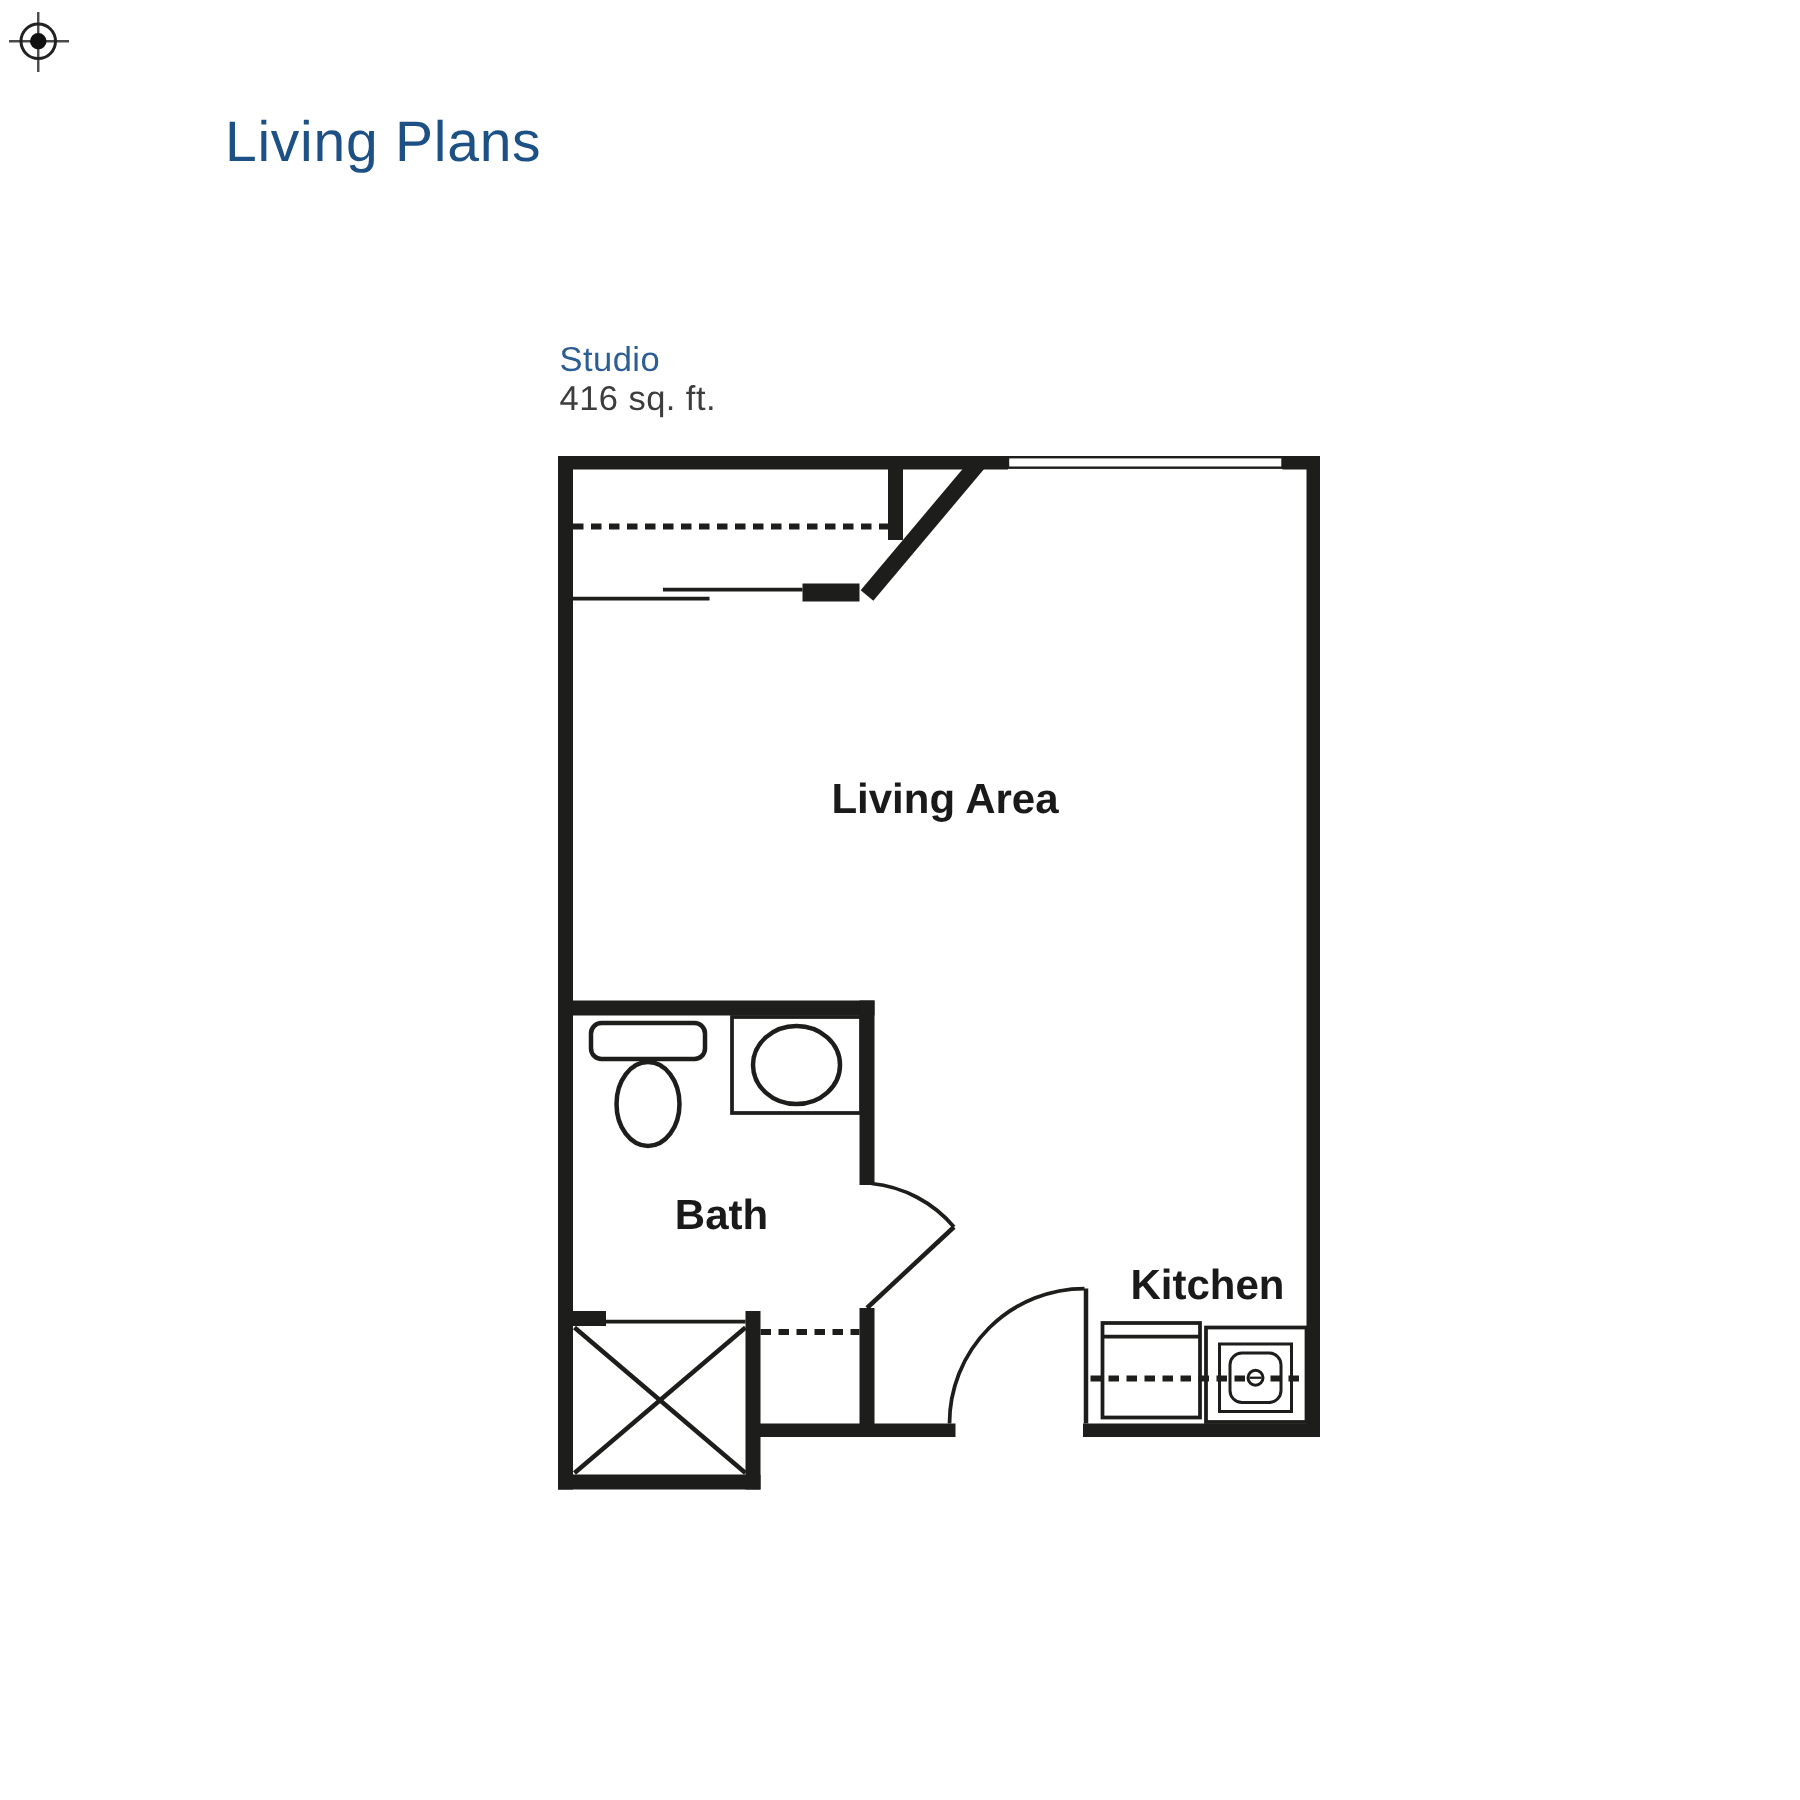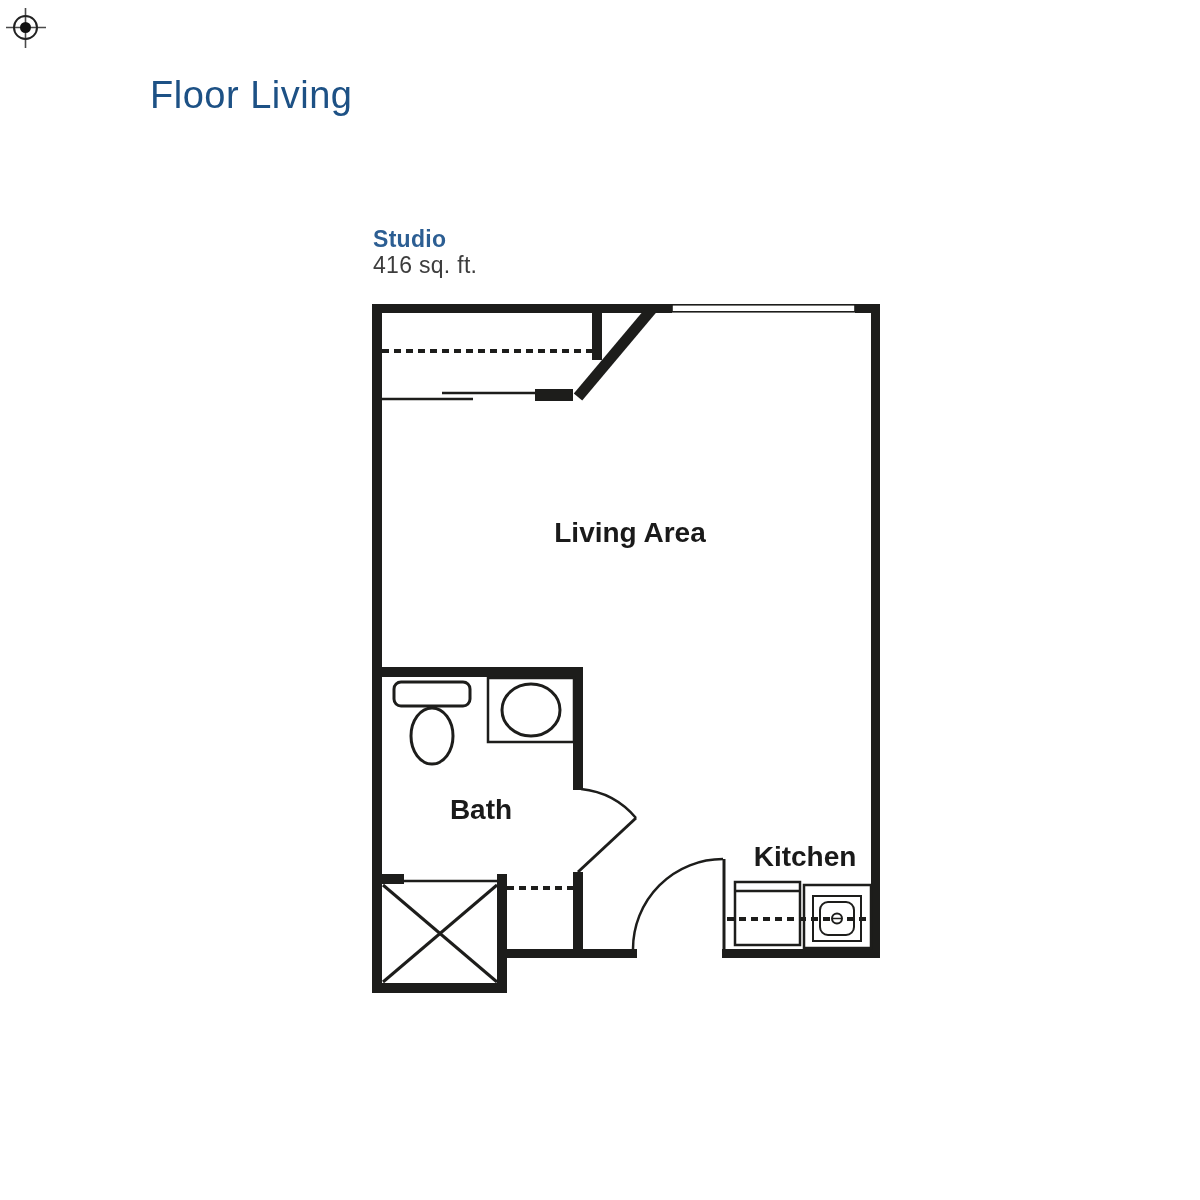--- a/index.html
+++ b/index.html
@@ -31,21 +31,21 @@
     white-space: nowrap;
   }
   .plan-heading {
     position: absolute;
     left: 373px;
     top: 226px;
     line-height: 26px;
     font-size: 23px;
     letter-spacing: 0.3px;
   }
-  .plan-name { color: var(--subheading-blue, #2c5e93); font-weight: bold; }
+  .plan-name { color: var(--subheading-blue, #2c5e93); }
   .plan-area { color: var(--body-text, #3d3d3d); }
   .plan-svg {
     position: absolute;
     left: 0;
     top: 0;
     width: 1200px;
     height: 1200px;
   }
   
   .wall { fill: var(--plan-ink, #1d1d1b); }
@@ -72,21 +72,21 @@
 
 <div class="page">
 
   <svg class="reg-mark" viewBox="0 0 46 46" aria-hidden="true">
     <line class="reg-l" x1="22.5" y1="3" x2="22.5" y2="43"></line>
     <line class="reg-l" x1="3" y1="22.5" x2="43" y2="22.5"></line>
     <circle class="reg-c" cx="22.5" cy="22.5" r="11.5"></circle>
     <circle class="reg-dot" cx="22.5" cy="22.5" r="5.5"></circle>
   </svg>
 
-  <div class="page-title">Floor Living</div>
+  <div class="page-title">Living Plans</div>
 
   <div class="plan-heading">
     <div class="plan-name">Studio</div>
     <div class="plan-area">416 sq. ft.</div>
   </div>
 
   <svg class="plan-svg" viewBox="0 0 1200 1200">
 
     <g>
       <rect class="wall" x="372" y="304" width="300" height="9"></rect>

